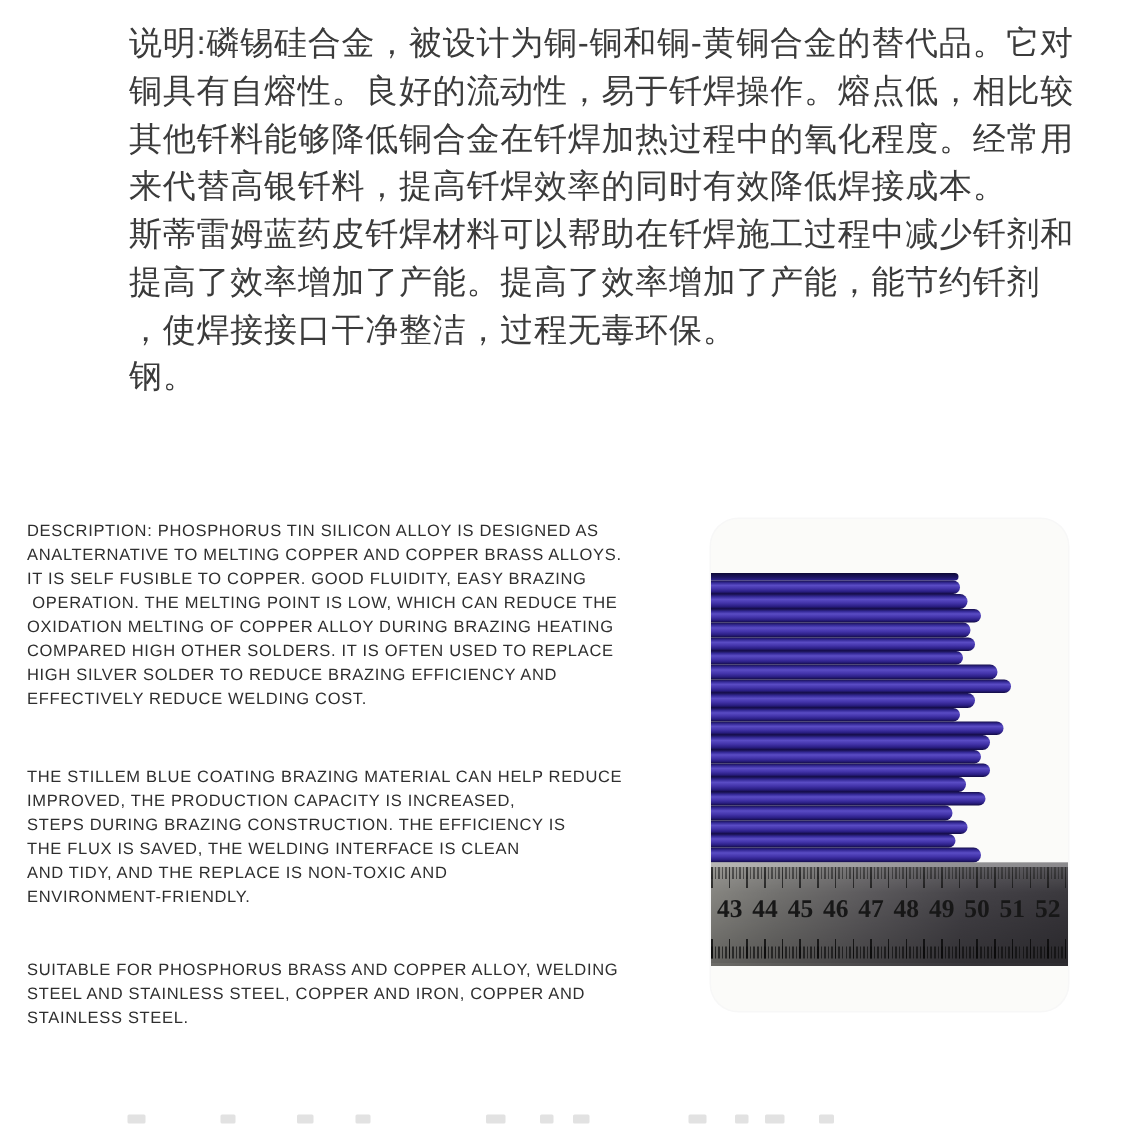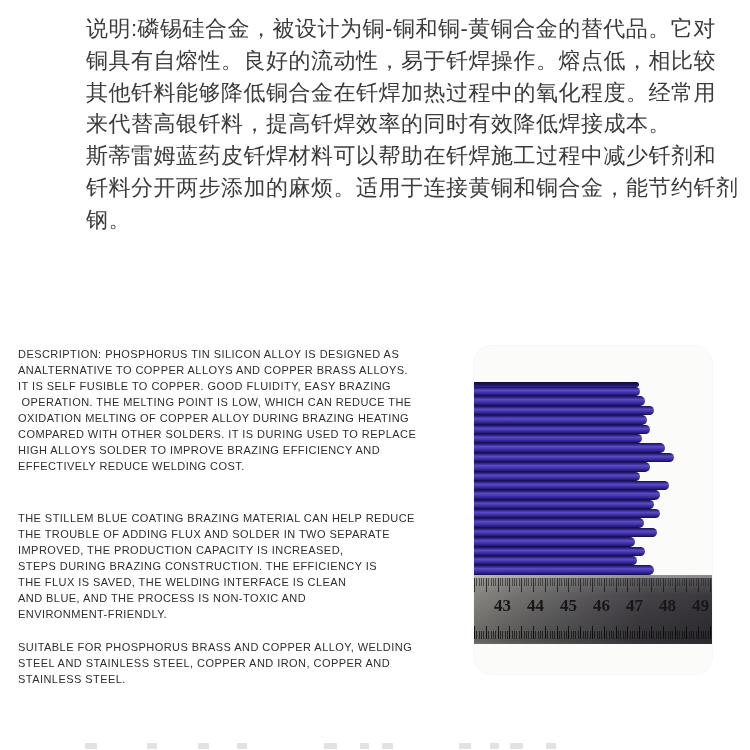--- a/index.html
+++ b/index.html
@@ -75,61 +75,61 @@
   .ticks-bot-mm { bottom:3px; height:8px;
     background:repeating-linear-gradient(90deg, rgba(12,12,12,0.65) 0 1px, transparent 1px 2.36px); }
   .ticks-bot-cm { bottom:3px; height:13px;
     background:repeating-linear-gradient(90deg, rgba(8,8,8,0.78) 0 1px, transparent 1px 11.8px); }
   .ruler-numbers {
     position:absolute; left:0; right:0; top:21px; height:24px;
     display:flex; justify-content:space-between; padding:0 5px 0 4px;
     font-family:"Liberation Serif","DejaVu Serif",serif;
     font-size:17px; font-weight:600; color:#171717;
   }
-  .ruler-numbers span { position:relative; z-index:2;margin-left:16px; }
+  .ruler-numbers span { position:relative; z-index:2; }
 
   
   .cutoff-row { position:absolute; left:0; top:743px; width:750px; height:7px; }
   .cutoff-frag {
     position:absolute; top:0; height:6px; background:#e2e2e2; border-radius:1px;
   }
 </style>
 </head>
 <body>
 
 <div class="page">
 
   <div class="cn-text">
     <div class="cn-line">说明:磷锡硅合金，被设计为铜-铜和铜-黄铜合金的替代品。它对</div>
     <div class="cn-line">铜具有自熔性。良好的流动性，易于钎焊操作。熔点低，相比较</div>
     <div class="cn-line">其他钎料能够降低铜合金在钎焊加热过程中的氧化程度。经常用</div>
     <div class="cn-line">来代替高银钎料，提高钎焊效率的同时有效降低焊接成本。</div>
     <div class="cn-line">斯蒂雷姆蓝药皮钎焊材料可以帮助在钎焊施工过程中减少钎剂和</div>
-    <div class="cn-line">钎料分开两步添加的麻烦。适用于连接黄铜和铜合金，能节约钎剂</div>
+    <div class="cn-line">提高了效率增加了产能。提高了效率增加了产能，能节约钎剂</div>
+    <div class="cn-line">，使焊接接口干净整洁，过程无毒环保。</div>
     <div class="cn-line">钢。</div>
   </div>
 
   <div class="en-para en-para-1">
     <div class="en-line">DESCRIPTION: PHOSPHORUS TIN SILICON ALLOY IS DESIGNED AS</div>
-    <div class="en-line">ANALTERNATIVE TO COPPER ALLOYS AND COPPER BRASS ALLOYS.</div>
+    <div class="en-line">ANALTERNATIVE TO MELTING COPPER AND COPPER BRASS ALLOYS.</div>
     <div class="en-line">IT IS SELF FUSIBLE TO COPPER. GOOD FLUIDITY, EASY BRAZING</div>
     <div class="en-line"> OPERATION. THE MELTING POINT IS LOW, WHICH CAN REDUCE THE</div>
     <div class="en-line">OXIDATION MELTING OF COPPER ALLOY DURING BRAZING HEATING</div>
-    <div class="en-line">COMPARED WITH OTHER SOLDERS. IT IS DURING USED TO REPLACE</div>
-    <div class="en-line">HIGH ALLOYS SOLDER TO IMPROVE BRAZING EFFICIENCY AND</div>
+    <div class="en-line">COMPARED HIGH OTHER SOLDERS. IT IS OFTEN USED TO REPLACE</div>
+    <div class="en-line">HIGH SILVER SOLDER TO REDUCE BRAZING EFFICIENCY AND</div>
     <div class="en-line">EFFECTIVELY REDUCE WELDING COST.</div>
   </div>
 
   <div class="en-para en-para-2">
     <div class="en-line">THE STILLEM BLUE COATING BRAZING MATERIAL CAN HELP REDUCE</div>
-    <div class="en-line">THE TROUBLE OF ADDING FLUX AND SOLDER IN TWO SEPARATE</div>
     <div class="en-line">IMPROVED, THE PRODUCTION CAPACITY IS INCREASED,</div>
     <div class="en-line">STEPS DURING BRAZING CONSTRUCTION. THE EFFICIENCY IS</div>
     <div class="en-line">THE FLUX IS SAVED, THE WELDING INTERFACE IS CLEAN</div>
-    <div class="en-line">AND BLUE, AND THE PROCESS IS NON-TOXIC AND</div>
+    <div class="en-line">AND TIDY, AND THE REPLACE IS NON-TOXIC AND</div>
     <div class="en-line">ENVIRONMENT-FRIENDLY.</div>
   </div>
 
   <div class="en-para en-para-3">
     <div class="en-line">SUITABLE FOR PHOSPHORUS BRASS AND COPPER ALLOY, WELDING</div>
     <div class="en-line">STEEL AND STAINLESS STEEL, COPPER AND IRON, COPPER AND</div>
     <div class="en-line">STAINLESS STEEL.</div>
   </div>
 
   <div class="photo-card">

